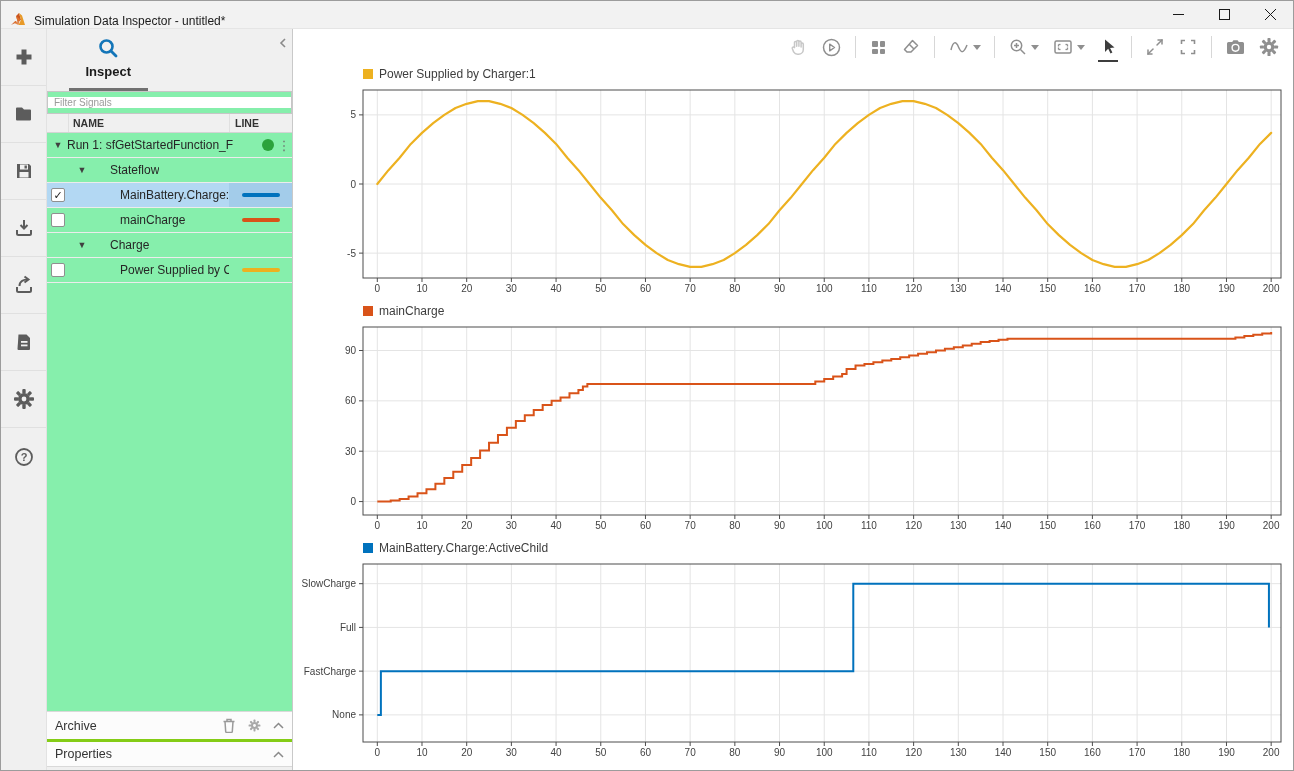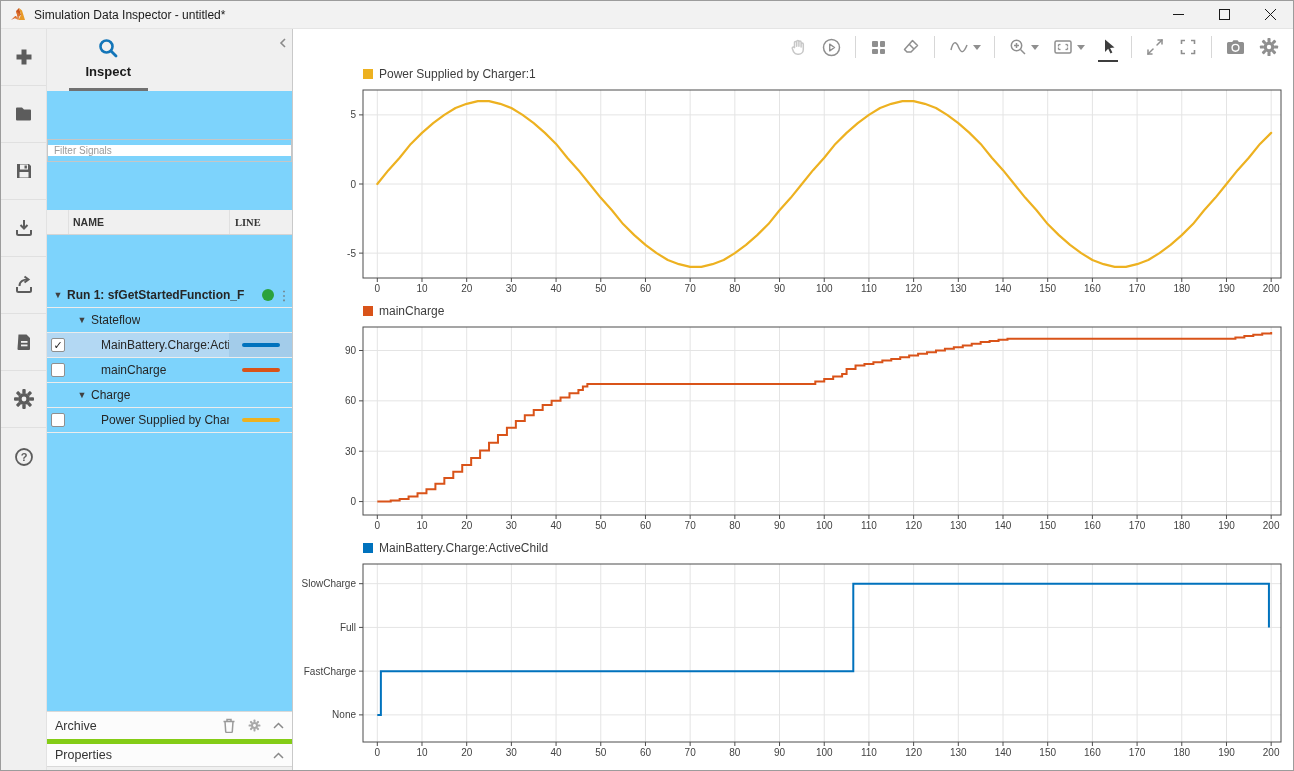--- a/index.html
+++ b/index.html
@@ -1,69 +1,69 @@
 <!DOCTYPE html>
 <html><head>
 <meta charset="utf-8">
 <style>
   * { margin:0; padding:0; box-sizing:border-box; }
   html,body { width:1294px; height:771px; overflow:hidden; }
   body { font-family:"Liberation Sans", sans-serif; background:#fff; color:#262626; }
   .window { width:1294px; height:771px; border:1px solid #9c9c9c; display:flex; flex-direction:column; background:#fff; }
 
   
-  .titlebar { height:28px; background:#f2f2f2; display:flex; align-items:center; flex:0 0 28px; border-bottom:1px solid #e5e5e5;}
+  .titlebar { height:28px; background:#f2f2f2; display:flex; align-items:flex-end; flex:0 0 28px; border-bottom:1px solid #e5e5e5;}
   .titlebar .logo { width:16px; height:16px; margin:0 8px 0 9px; }
   .titlebar .title { font-size:12px; color:#1a1a1a; }
   .win-controls { margin-left:auto; display:flex; height:100%; }
   .win-btn { width:46px; height:100%; display:flex; align-items:center; justify-content:center; }
 
   
   .body { flex:1; display:flex; min-height:0; }
 
   
   .iconbar { width:46px; background:#f0f0f0; border-right:1px solid #e2e2e2; display:flex; flex-direction:column; }
   .iconbar .ibtn { height:57px; display:flex; align-items:center; justify-content:center; border-bottom:1px solid #e0e0e0; cursor:pointer; }
   .iconbar .ibtn svg { display:block; }
 
   
-  .sidepanel { width:246px; border-right:1px solid #c9c9c9; display:flex; flex-direction:column; background:#7dd3fc; position:relative;gap:48px; }
+  .sidepanel { width:246px; border-right:1px solid #c9c9c9; display:flex; flex-direction:column; background:#86efac; position:relative; }
   .tabs { height:62px; background:#f0f0f0; display:flex; position:relative; }
   .tab { width:50%; display:flex; flex-direction:column; align-items:center; justify-content:flex-start; padding-top:7px; cursor:pointer; position:relative; }
   .tab .tlabel { font-size:13px; margin-top:4px; color:#333; }
   .tab.active .tlabel { font-weight:bold; color:#1a1a1a; }
   .tab.active::after { content:""; position:absolute; left:22px; right:22px; bottom:0; height:3px; background:#717171; }
   .collapse-btn { position:absolute; right:4px; top:6px; cursor:pointer; }
 
   .filterbox { margin:0; height:23px; border:1px solid #c6c6c6; display:flex; align-items:center; }
   .filterbox input { border:none; outline:none; width:100%; font-size:10px; padding:0 6px; color:#333; font-family:"Liberation Sans",sans-serif; }
   .filterbox input::placeholder { color:#9b9b9b; }
 
-  .thead { height:25px; background:#f0f0f0; border-bottom:1px solid #d4d4d4; display:flex; font-size:10.5px; font-weight:bold; color:#333; align-items:center; }
+  .thead { height:19px; background:#f0f0f0; border-bottom:1px solid #d4d4d4; display:flex; font-size:10.5px; font-weight:bold; color:#333; align-items:center; }
   .thead .c-check { width:22px; border-right:1px solid #e0e0e0; height:100%; }
   .thead .c-name { flex:1; padding-left:4px; }
-  .thead .c-line { width:63px; border-left:1px solid #e0e0e0; padding-left:5px; height:100%; display:flex; align-items:center;font-family:Liberation Serif, serif; }
+  .thead .c-line { width:63px; border-left:1px solid #e0e0e0; padding-left:5px; height:100%; display:flex; align-items:center; }
 
   .tree { flex:1; overflow:hidden; display:flex; flex-direction:column; }
   .row { height:25px; display:flex; align-items:center; border-bottom:1px solid #ececec; font-size:12px; cursor:default; }
   .row .c-check { width:22px; display:flex; align-items:center; justify-content:center; flex:0 0 22px; }
   .row .c-name { flex:1; display:flex; align-items:center; overflow:hidden; white-space:nowrap; min-width:0; }
   .row .c-line { width:63px; flex:0 0 63px; display:flex; align-items:center; justify-content:center; align-self:stretch; }
   .row.selected { background:#b3d8f3; }
   .row.selected .c-line { background:#a3ccea; }
   .caret { font-size:9px; color:#404040; margin-right:4px; width:10px; text-align:center; }
-  .run-label { font-weight:bold; white-space:nowrap; overflow:hidden; }
-  .grp-label, .sig-label { white-space:nowrap; overflow:hidden; color:#262626; }
+  .run-label { font-weight:normal; white-space:nowrap; overflow:hidden; }
+  .grp-label, .sig-label { white-space:nowrap; overflow:hidden; color:#262626;margin-left:19px; }
   .checkbox { width:14px; height:14px; border:1px solid #8f8f8f; background:#fff; border-radius:2px; font-size:11px; line-height:12px; text-align:center; color:#1a1a1a; cursor:pointer; }
   .swatch-line { width:38px; height:4px; border-radius:2px; }
   .status-dot { width:12px; height:12px; border-radius:50%; margin-left:auto; margin-right:2px; flex:0 0 12px; }
   .kebab { color:#6f6f6f; font-size:13px; width:16px; text-align:center; cursor:pointer; letter-spacing:0; }
 
   .bottom-strip { border-top:1px solid #d9d9d9; }
-  .section-row { height:27px; border-top:5px solid #84cc16; display:flex; align-items:center; padding:0 8px; font-size:12.5px; color:#333; background:#fcfcfc; cursor:pointer; }
+  .section-row { height:27px; border-top:3px solid #84cc16; display:flex; align-items:center; padding:0 8px; font-size:12.5px; color:#333; background:#fcfcfc; cursor:pointer; }
   .section-row:first-child { border-top:none; }
   .section-row .sec-icons { margin-left:auto; display:flex; align-items:center; gap:12px; }
   .panel-footer { height:4px; background:#f0f0f0; border-top:1px solid #d9d9d9; }
 
   
   .main { flex:1; display:flex; flex-direction:column; background:#fff; min-width:0; }
   .chart-toolbar { height:36px; display:flex; align-items:center; justify-content:flex-end; gap:13px; padding-right:14px; flex:0 0 36px; }
   .tbtn { display:flex; align-items:center; cursor:pointer; position:relative; }
   .tbtn.selected::after { content:""; position:absolute; left:0; right:0; bottom:-5px; height:2px; background:#3d3d3d; }
   .tsep { width:1px; height:22px; background:#d7d7d7; }

